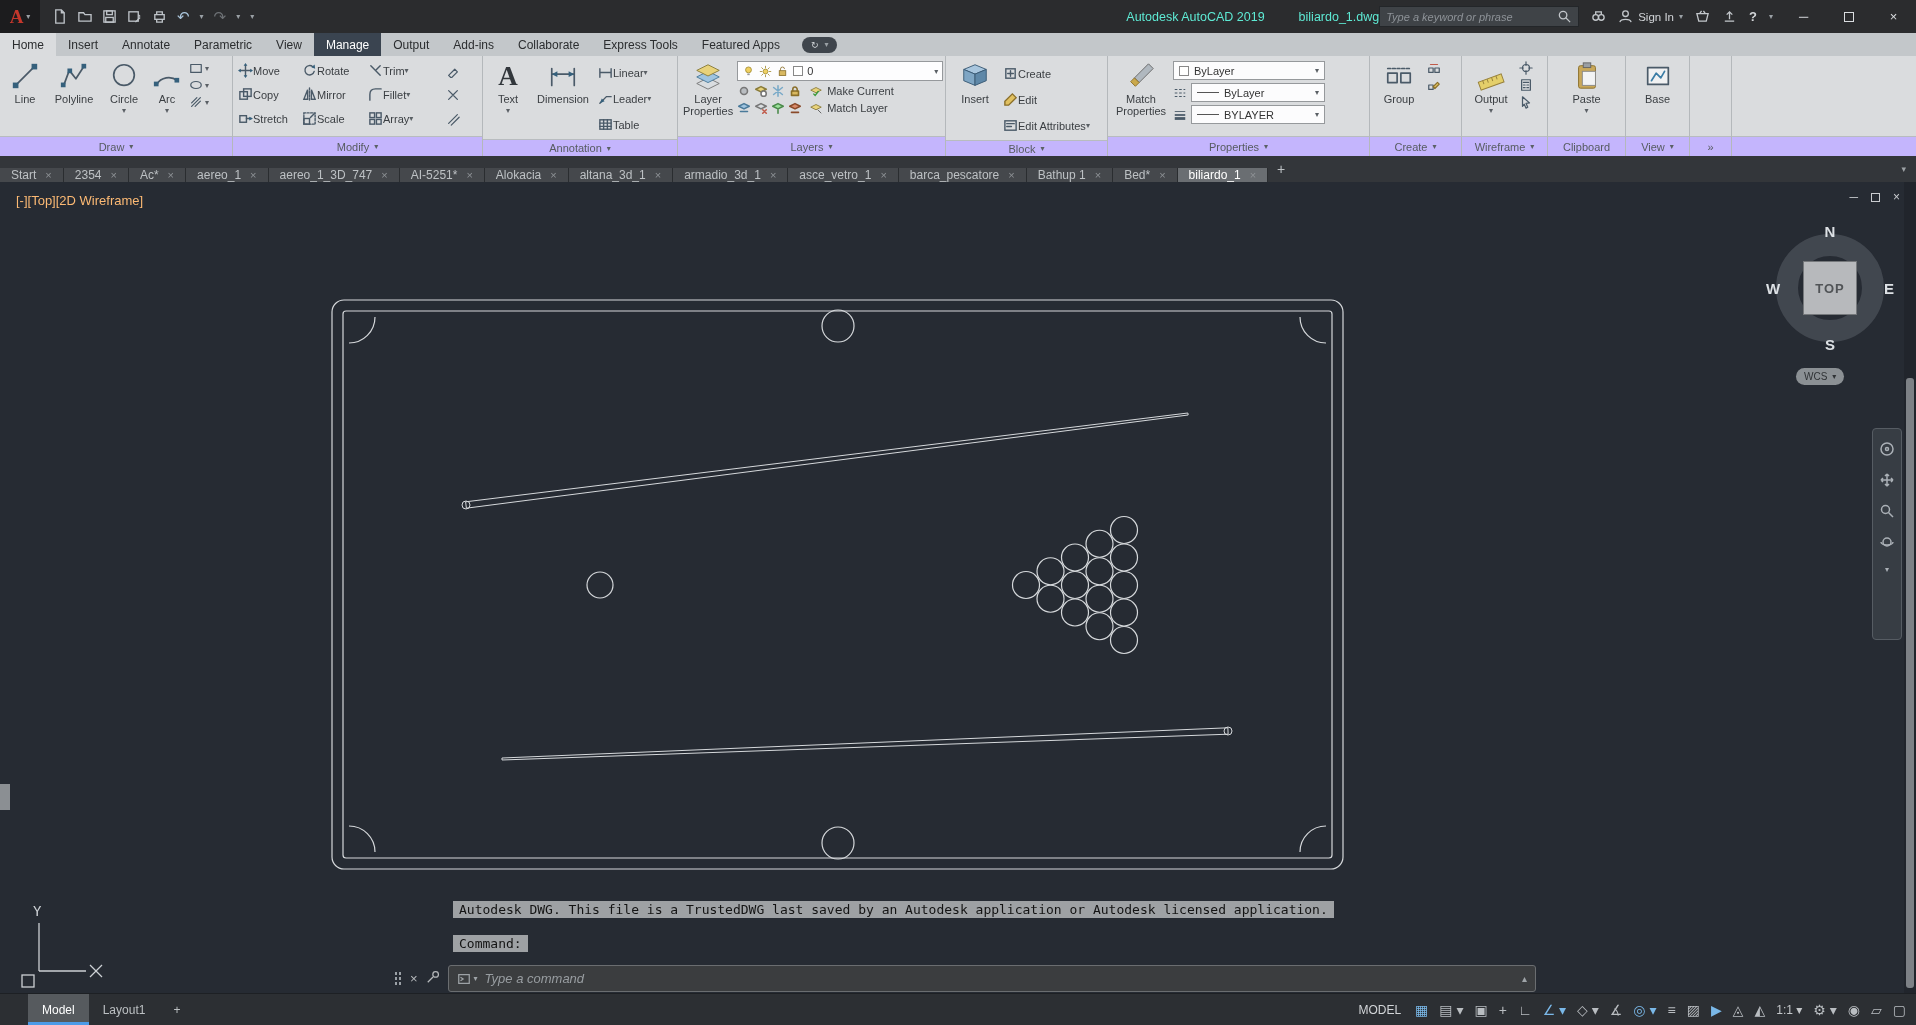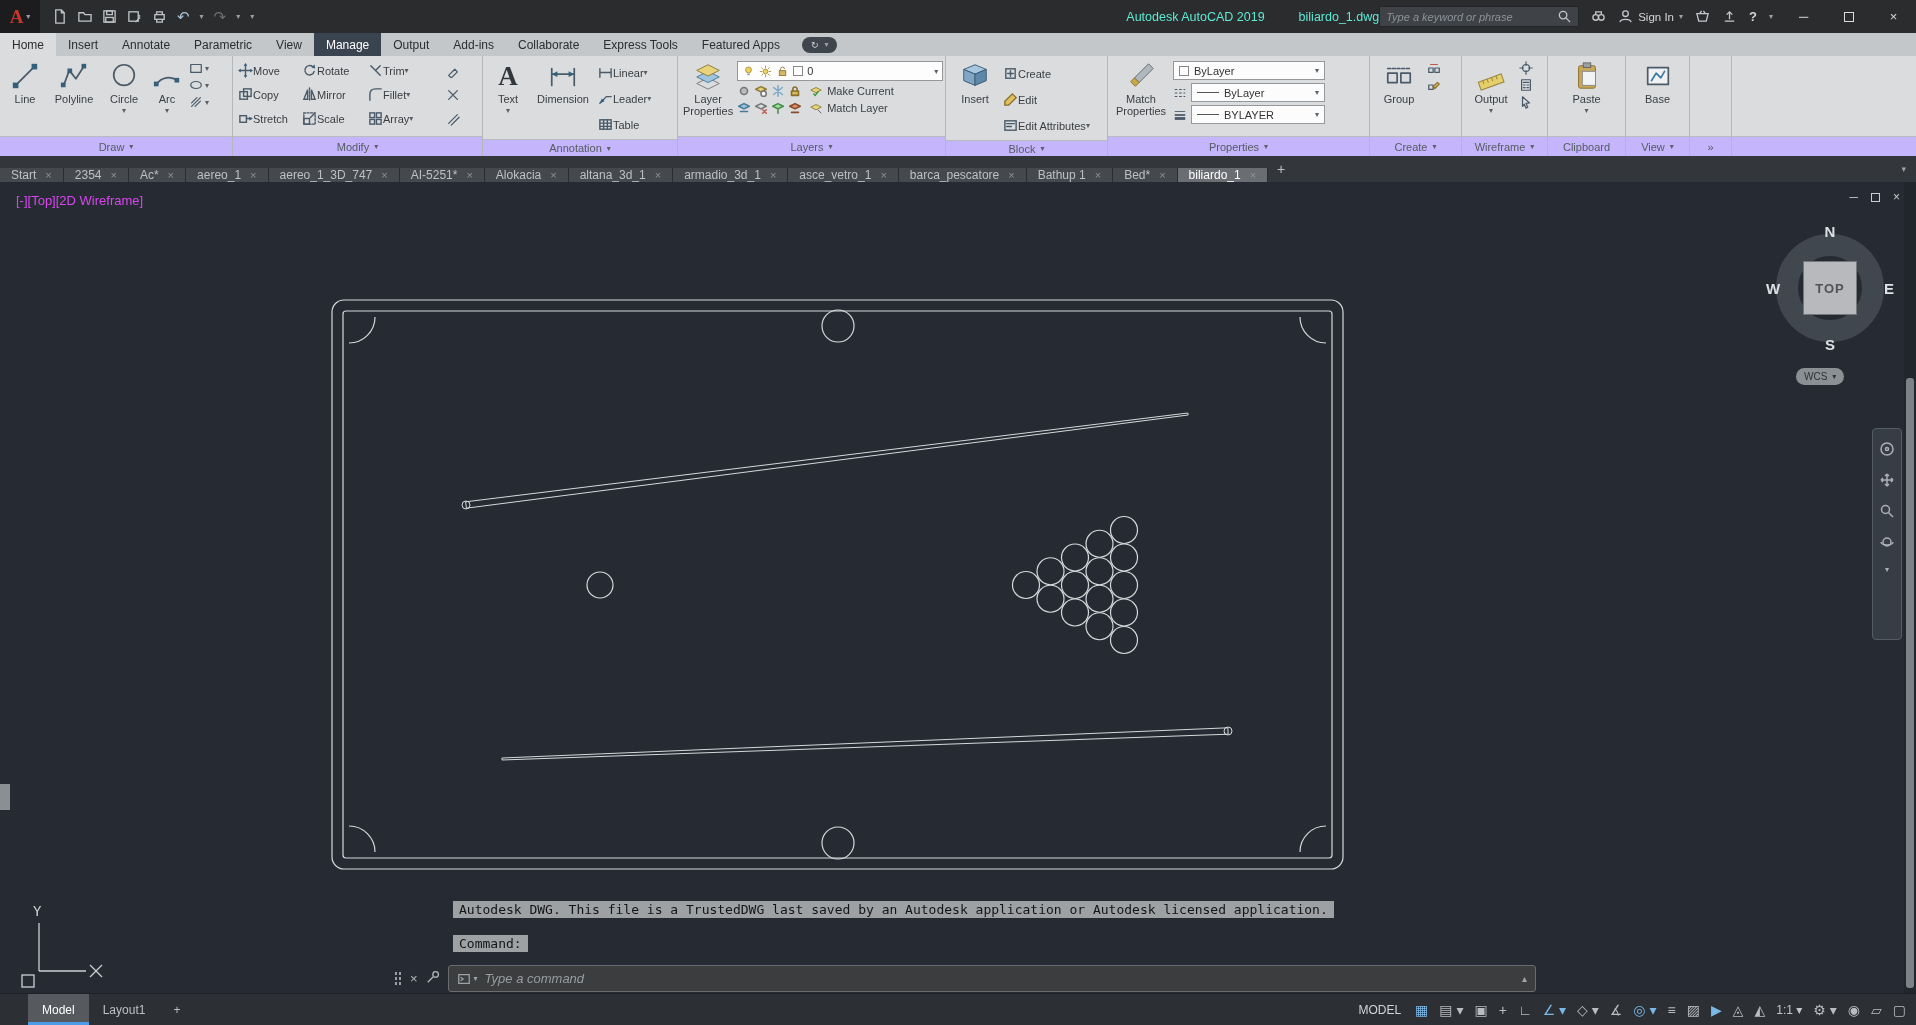--- a/index.html
+++ b/index.html
@@ -71,21 +71,21 @@
 .file-tabs{position:absolute;top:156px;left:0;right:0;height:26px;background:#33363a;display:flex;align-items:stretch}
 #fileTabs{display:flex;align-items:flex-end}
 .ftab{display:flex;align-items:center;gap:9px;padding:0 11px;background:#45484c;border-right:1px solid #2a2d30;color:#bdc1c4;font-size:12px;white-space:nowrap}
 .ftab.active{background:#6a6e72;color:#fff}
 .ftab-close{color:#8e9296;font-size:11px}
 .ftab-add{width:26px;display:flex;align-items:center;justify-content:center;color:#bdc1c4;font-size:14px}
 .ftb-right{margin-left:auto;display:flex;align-items:center;padding-right:10px;color:#9da1a5;font-size:9px}
 
 .canvas{position:absolute;top:182px;left:0;width:1916px;height:811px;background:#262b33;overflow:hidden}
 .canvas svg.drawsvg{position:absolute;left:0;top:0}
-.vp-label{position:absolute;left:16px;top:11px;color:#d946ef;font-size:13px}
+.vp-label{position:absolute;left:16px;top:11px;color:#fdba74;font-size:13px}
 .vp-winbtns{position:absolute;right:16px;top:8px;display:flex;gap:13px;align-items:center;color:#c9ccd0;font-size:12px}
 .vp-winbtns .sq{width:9px;height:9px;border:1px solid #c9ccd0}
 .viewcube{position:absolute;left:1768px;top:44px;width:124px;height:124px}
 .vc-ring{position:absolute;left:8px;top:8px;width:108px;height:108px;border-radius:50%;border:22px solid rgba(118,124,132,0.35)}
 .vc-l{position:absolute;font-weight:bold;font-size:15px;color:#dde1e5}
 .vc-n{left:50%;top:-3px;transform:translateX(-50%)}
 .vc-s{left:50%;bottom:-3px;transform:translateX(-50%)}
 .vc-w{left:-2px;top:50%;transform:translateY(-50%)}
 .vc-e{right:-2px;top:50%;transform:translateY(-50%)}
 .vc-face{position:absolute;left:35px;top:35px;width:54px;height:54px;background:#b7b9bc;border:1px solid #75787b;color:#515457;font-weight:bold;font-size:13px;display:flex;align-items:center;justify-content:center;letter-spacing:1px}

